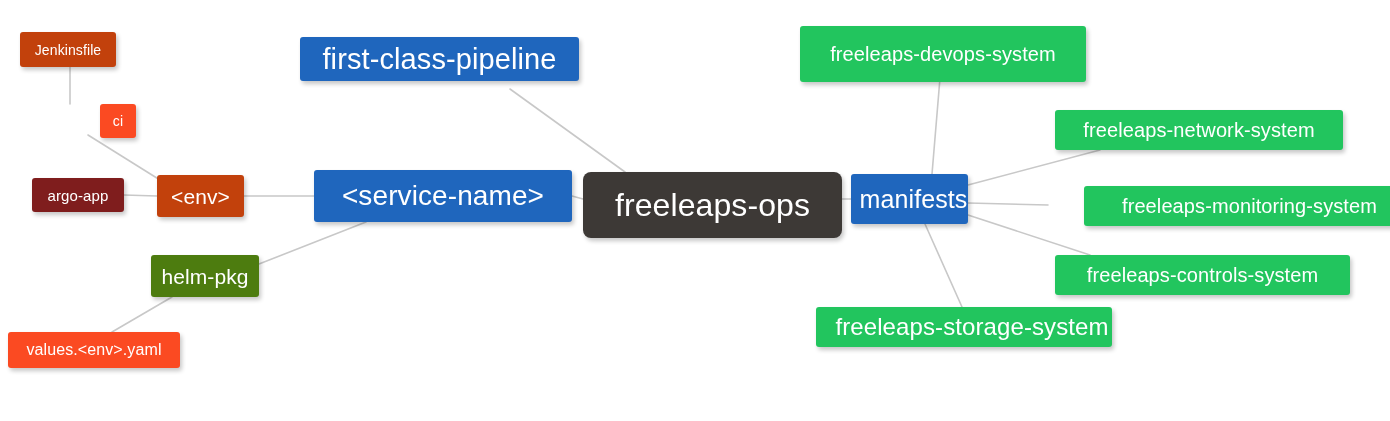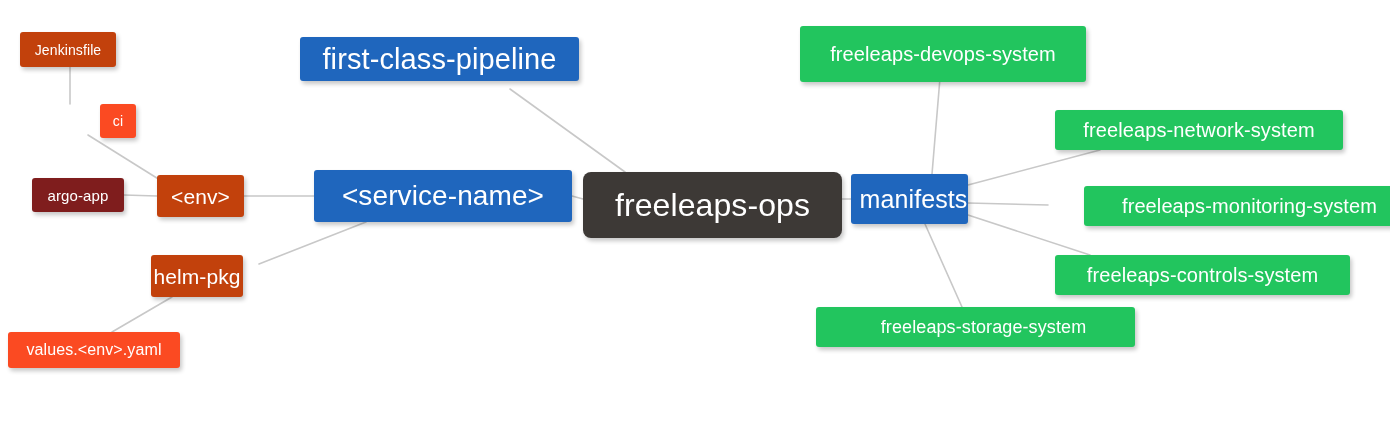--- a/index.html
+++ b/index.html
@@ -71,21 +71,21 @@
       </div>
       <div class="node" style="left: 52px; top: 104px; width: 36px; height: 34px; background: rgb(251, 74, 34); font-size: 14px; margin-left: 48px;">
         <span>ci</span>
       </div>
       <div class="node" style="left: 32px; top: 178px; width: 92px; height: 34px; background: #7f1d1d; font-size: 15px;">
         <span>argo-app</span>
       </div>
       <div class="node" style="left: 157px; top: 175px; width: 87px; height: 42px; background: #c2410c; font-size: 21px;">
         <span>&lt;env&gt;</span>
       </div>
-      <div class="node" style="left: 151px; top: 255px; width: 92px; height: 42px; background: #c2410c; font-size: 21px;">
+      <div class="node" style="left: 151px; top: 255px; width: 108px; height: 42px; background: #4d7c0f; font-size: 21px;">
         <span>helm-pkg</span>
       </div>
       <div class="node" style="left: 8px; top: 332px; width: 172px; height: 36px; background: rgb(251, 74, 34); font-size: 16px;">
         <span>values.&lt;env&gt;.yaml</span>
       </div>
       <div class="node" style="left: 300px; top: 37px; width: 279px; height: 44px; background: rgb(31, 102, 189); font-size: 29px;">
         <span>first-class-pipeline</span>
       </div>
       <div class="node" style="left: 314px; top: 170px; width: 258px; height: 52px; background: rgb(31, 102, 189); font-size: 28px;">
         <span>&lt;service-name&gt;</span>
@@ -101,17 +101,17 @@
       </div>
       <div class="node" style="left: 1055px; top: 110px; width: 288px; height: 40px; background: rgb(34, 197, 94); font-size: 20px;">
         <span>freeleaps-network-system</span>
       </div>
       <div class="node" style="left: 1048px; top: 186px; width: 331px; height: 40px; background: rgb(34, 197, 94); font-size: 20px; margin-left: 36px;">
         <span>freeleaps-monitoring-system</span>
       </div>
       <div class="node" style="left: 1055px; top: 255px; width: 295px; height: 40px; background: rgb(34, 197, 94); font-size: 20px;">
         <span>freeleaps-controls-system</span>
       </div>
-      <div class="node" style="left: 816px; top: 307px; width: 319px; height: 40px; background: rgb(34, 197, 94); font-size: 18px; padding-left: 26px;">
+      <div class="node" style="left: 816px; top: 307px; width: 296px; height: 40px; background: rgb(34, 197, 94); font-size: 24px; padding-left: 26px;">
         <span>freeleaps-storage-system</span>
       </div>
     </div>
 </div>
 
 </body></html>

